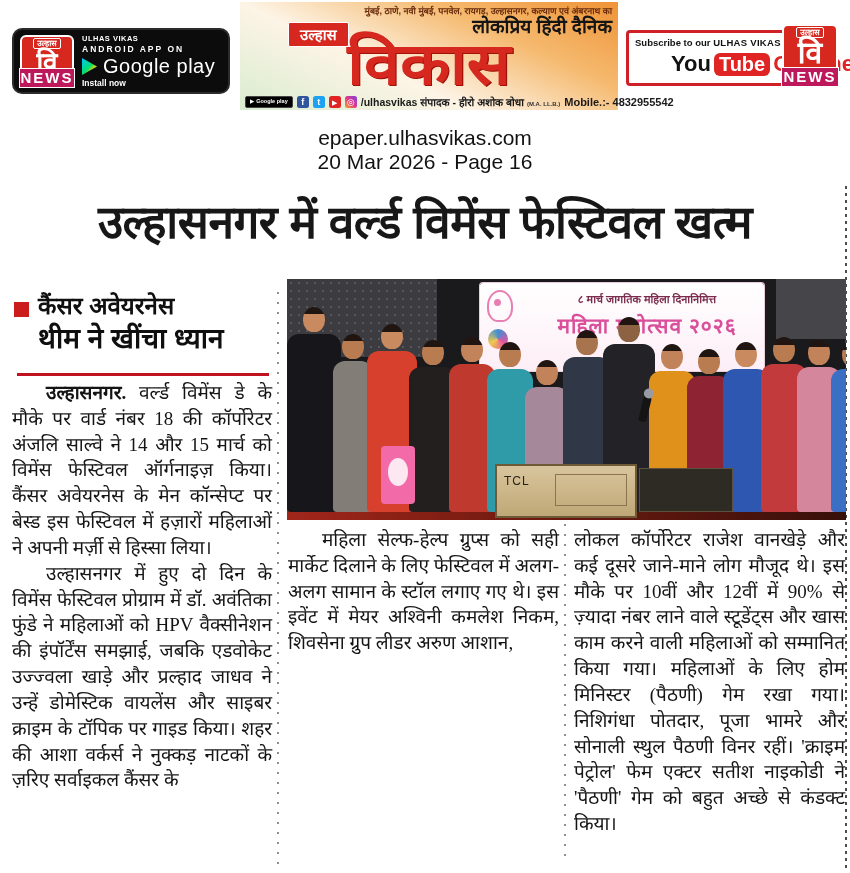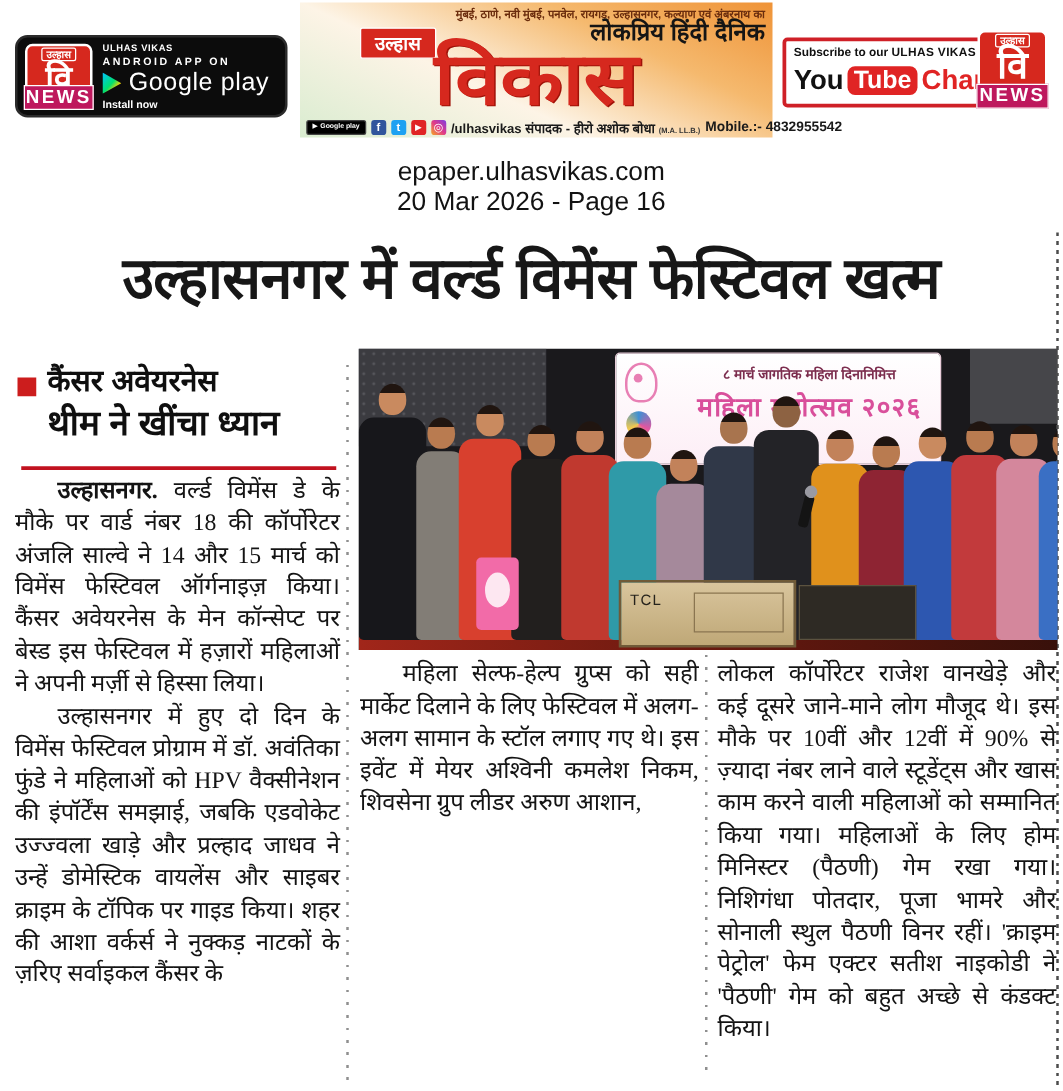--- a/index.html
+++ b/index.html
@@ -48,21 +48,21 @@
   .site-text{font-size:12.5px;font-weight:800;color:#5f4116;}
 
   
   .yt-banner{position:absolute;left:626px;top:28px;width:214px;height:66px;cursor:pointer;}
   .yt-box{position:absolute;left:0;top:2px;width:176px;height:56px;background:#fff;border:3px solid #cf2027;
     border-radius:4px;padding:4px 4px 0 6px;box-sizing:border-box;}
   .yt-line1{font-size:9.5px;color:#111;white-space:nowrap;}
   .yt-line1 .pref{font-weight:700;}
   .yt-line1 .brand{font-weight:900;letter-spacing:.3px;}
   .yt-line2{display:flex;align-items:center;gap:3px;margin-top:3px;}
-  .yt-you{font-size:22px;font-weight:900;color:#111;}
+  .yt-you{font-size:22px;font-weight:900;color:#111;margin-left:36px;}
   .yt-tube{font-size:20px;font-weight:900;color:#fff;background:#e02424;border-radius:6px;padding:1px 5px 2px;line-height:1;}
   .yt-channel{font-size:22px;font-weight:900;color:#e02424;}
   .uv-logo--r{position:absolute;right:2px;top:-4px;width:56px;height:62px;}
   .uv-logo--r .uv-letter{font-size:30px;}
 
   
   .epaper-line{position:absolute;left:0;right:0;top:126px;text-align:center;font-size:21px;color:#121212;}
   .date-line{position:absolute;left:0;right:0;top:150px;text-align:center;font-size:21px;color:#121212;}
 
   
@@ -92,21 +92,21 @@
   .sep1{left:277px;top:292px;height:572px;}
   .sep2{left:564px;top:524px;height:340px;}
   .page-border-right{position:absolute;right:3px;top:186px;height:683px;width:2.5px;
     background-image:repeating-linear-gradient(to bottom,#4c4c4c 0 3px,transparent 3px 7px);}
 
   
   .photo{position:absolute;left:287px;top:279px;width:559px;height:241px;background:#1a191c;overflow:hidden;}
   .ph-wall{position:absolute;left:0;top:0;width:150px;height:78px;background:#3b3b40;
     background-image:radial-gradient(#56565c 1px,transparent 1.4px);background-size:8px 8px;}
   .ph-wall2{position:absolute;right:0;top:0;width:70px;height:60px;background:#46464a;}
-  .ph-banner{position:absolute;left:206px;top:4px;width:259px;height:88px;border-radius:3px;
+  .ph-banner{position:absolute;left:193px;top:4px;width:284px;height:88px;border-radius:3px;
     background:linear-gradient(180deg,#ffffff 0%,#fdeef6 100%);box-shadow:0 0 0 1px #e9cdd9;padding:8px 6px 0 56px;box-sizing:border-box;z-index:1;}
   .ph-banner-face{position:absolute;left:7px;top:7px;width:22px;height:28px;border:2px solid #e87fb4;
     border-radius:50% 50% 42% 42%;}
   .ph-banner-face::after{content:"";position:absolute;left:5px;top:7px;width:7px;height:7px;background:#e87fb4;border-radius:50%;}
   .ph-banner-logo{position:absolute;left:8px;top:46px;width:20px;height:20px;border-radius:50%;
     background:conic-gradient(#3f8fd4,#e255a0,#f2c94c,#3f8fd4);}
   .ph-banner-l1{font-size:11px;font-weight:700;color:#7c2d4e;text-align:center;white-space:nowrap;}
   .ph-banner-l2{font-size:21px;font-weight:800;color:#d94f9b;text-align:center;letter-spacing:1px;margin-top:5px;white-space:nowrap;}
   .ph-carpet{position:absolute;left:0;bottom:0;width:100%;height:11px;
     background:linear-gradient(90deg,#a1261a 0%,#6e1a10 45%,#38100a 100%);z-index:2;}

